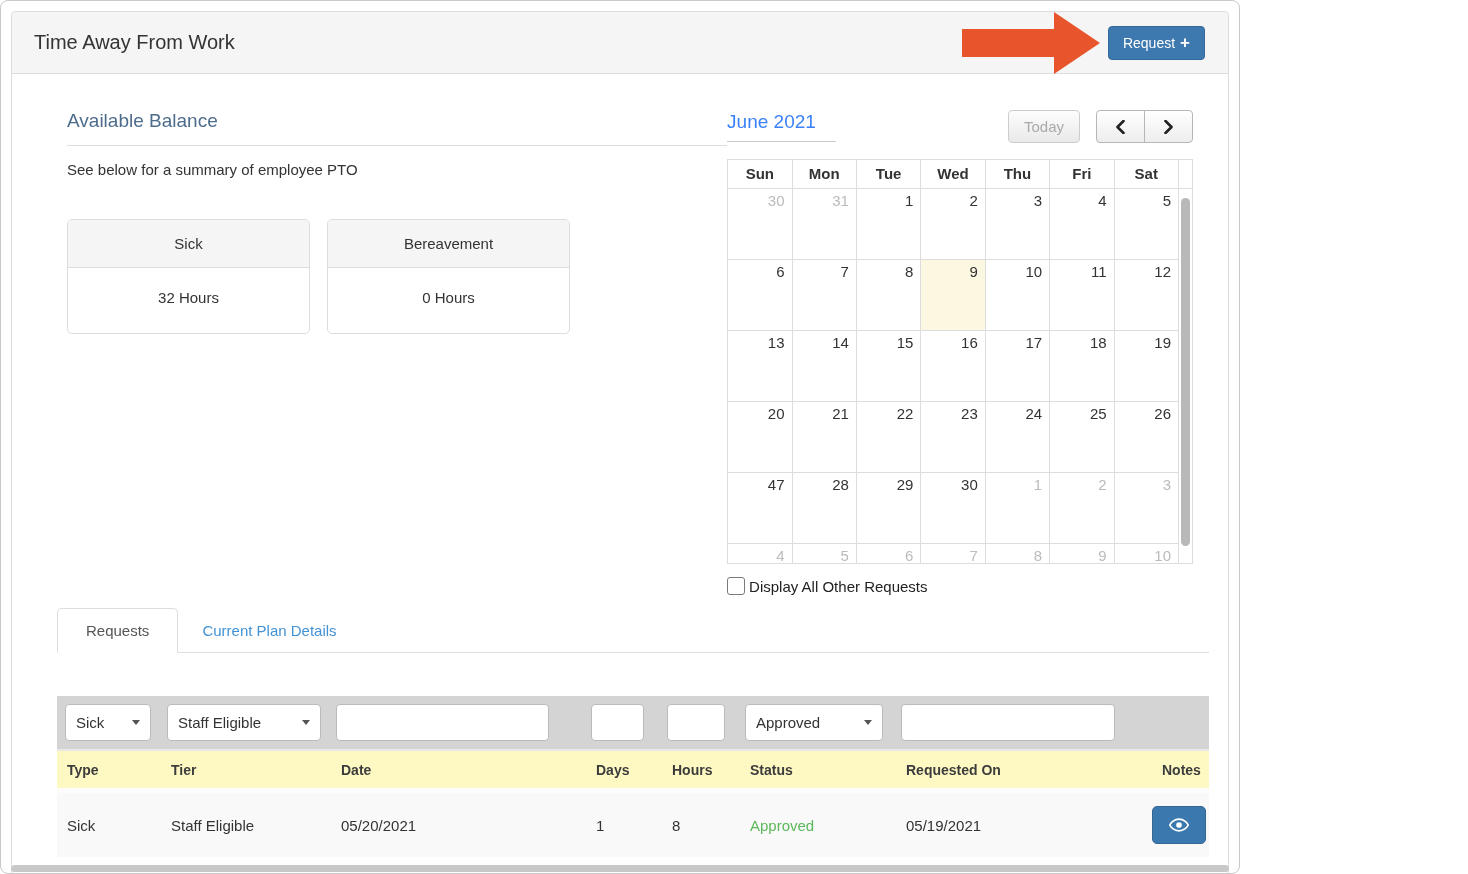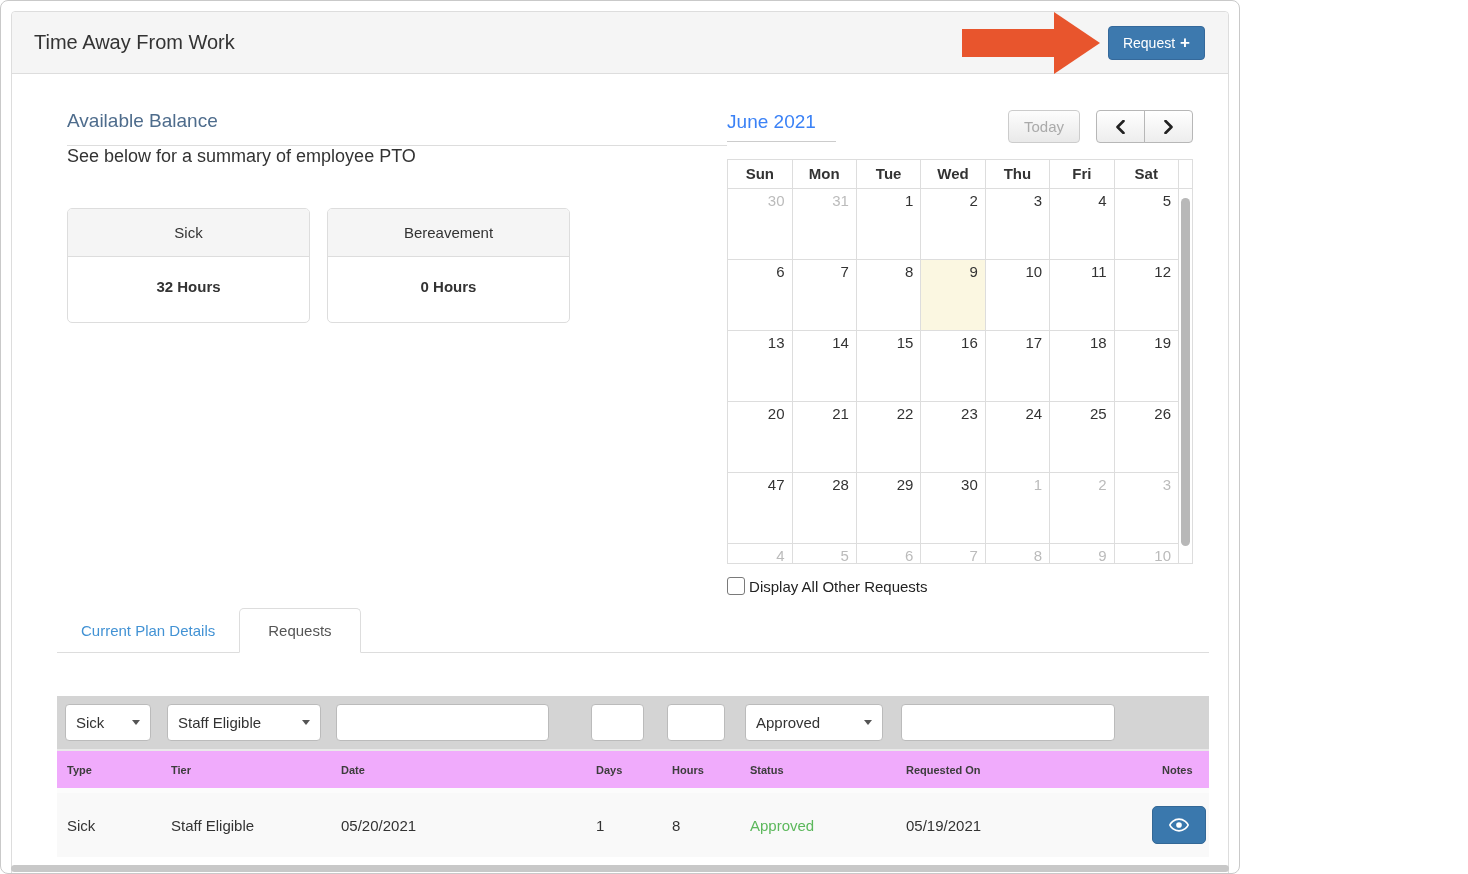--- a/index.html
+++ b/index.html
@@ -12,25 +12,25 @@
   .header-right { margin-left:auto; display:flex; align-items:center; height:62px; }
   .callout-arrow { display:flex; align-items:center; margin-right:8px; }
   .arrow-body { width:92px; height:28px; background:#e8552d; }
   .arrow-head { width:0; height:0; border-top:31px solid transparent; border-bottom:31px solid transparent; border-left:46px solid #e8552d; }
   .btn-request { display:flex; align-items:center; gap:5px; padding:0 14px; height:34px; background:#3d79ae; border:1px solid #35699b; border-radius:4px; color:#fff; font-size:14px; font-family:inherit; cursor:pointer; }
   .btn-request .plus { font-weight:900; font-size:17px; line-height:1; }
   
   .top-row { display:flex; padding:36px 35px 0 55px; }
   .left-col { width:775px; }
   .left-col h2 { font-size:19px; font-weight:400; color:#4e6c8c; padding-bottom:13px; border-bottom:1px solid #ddd; }
-  .subtitle { font-size:18px; }
+  .subtitle { margin-top:15px; font-size:15px; }
   .cards { display:flex; gap:17px; margin-top:41px; }
   .card { width:243px; border:1px solid #ddd; border-radius:5px; background:#fff; overflow:hidden; }
   .card-h { background:#f5f5f5; border-bottom:1px solid #ddd; text-align:center; padding:15px 10px; font-size:15px; }
-  .card-v { text-align:center; padding:21px 10px 27px; font-size:15px; font-weight:bold; }
+  .card-v { text-align:center; padding:21px 10px 27px; font-size:15px; font-weight:normal; }
   .right-col { margin-left:auto; width:547px; }
   
   .cal-header { display:flex; align-items:center; }
   .cal-month { font-size:19px; color:#3b82f6; padding:0 20px 8px 0; border-bottom:1px solid #ccc; }
   .btn-today { margin-left:auto; height:33px; padding:0 15px; font-size:15px; font-family:inherit; color:#aaa; background:linear-gradient(#fdfdfd,#e9e9e9); border:1px solid #ccc; border-radius:4px; cursor:pointer; }
   .nav-group { margin-left:16px; display:flex; }
   .nav-group button { width:49px; height:33px; background:linear-gradient(#fff,#ededed); border:1px solid #b7b7b7; display:flex; align-items:center; justify-content:center; cursor:pointer; }
   .nav-group button:first-child { border-radius:4px 0 0 4px; }
   .nav-group button:last-child { border-radius:0 4px 4px 0; margin-left:-1px; }
   .cal-wrap { position:relative; margin-top:16px; height:405px; overflow:hidden; border:1px solid #ddd; background:#fff; }
@@ -60,21 +60,21 @@
   .f-tier { width:154px; margin-left:6px; }
   .f-date { width:213px; margin-left:5px; }
   .f-days { width:53px; margin-left:5px; }
   .f-hours { width:58px; margin-left:5px; }
   .f-status { width:138px; margin-left:5px; }
   .f-reqon { width:214px; margin-left:5px; }
   .btn-eraser { width:45px; height:37px; justify-self:end; margin-right:13px; background:#e7e7e7; border:1px solid #999; border-radius:4px; display:flex; align-items:center; justify-content:center; cursor:pointer; }
   .eraser-icon { width:15px; height:12px; position:relative; transform:skewX(-35deg); }
   .eraser-icon .etop { position:absolute; top:0; left:0; right:0; height:7px; background:#2e2e2e; }
   .eraser-icon .ebot { position:absolute; bottom:0; left:0; right:0; height:5px; background:#fff; border:1px solid #2e2e2e; border-top:none; }
-  .header-row { background:#f0abfc; border-top:2px solid #e9e9e9; padding:10px 0; align-items:center; font-weight:bold; font-size:11px; color:#3c3c3c; }
+  .header-row { background:#fef9c3; border-top:2px solid #e9e9e9; padding:10px 0; align-items:center; font-weight:bold; font-size:14px; color:#3c3c3c; }
   .hcell { padding-left:10px; cursor:pointer; }
   .gear-btn { background:none; border:none; padding:0 0 0 25px; display:flex; align-items:center; cursor:pointer; }
   .data-row { background:#f9f9f9; border-top:5px solid #fcfcfc; height:69px; align-items:center; font-size:15px; cursor:pointer; }
   .cell { padding-left:10px; }
   .cell.status { color:#5cb85c; }
   .cell.notes { padding-left:0; }
   .btn-eye { width:54px; height:38px; background:#3a78ad; border:1px solid #336896; border-radius:5px; display:flex; align-items:center; justify-content:center; cursor:pointer; }
   .hscroll { position:absolute; left:10px; right:10px; bottom:1px; height:7px; background:#c8c8c8; border-radius:4px; cursor:grab; }
 </style>
 </head>
@@ -195,22 +195,22 @@
           </div>
           <div class="chk-row">
             <button class="chk"></button>
             <span>Display All Other Requests</span>
           </div>
         </div>
 
       </div>
 
       <div class="tab-bar">
+        <div class="tab active">Requests</div>
         <div class="tab link">Current Plan Details</div>
-        <div class="tab active">Requests</div>
       </div>
 
       <div class="table-section">
 
         <div class="filter-bar grid-cols">
           <div>
               <button class="select f-type">
                 <span>Sick</span>
                 <span class="caret"></span>
               </button>

